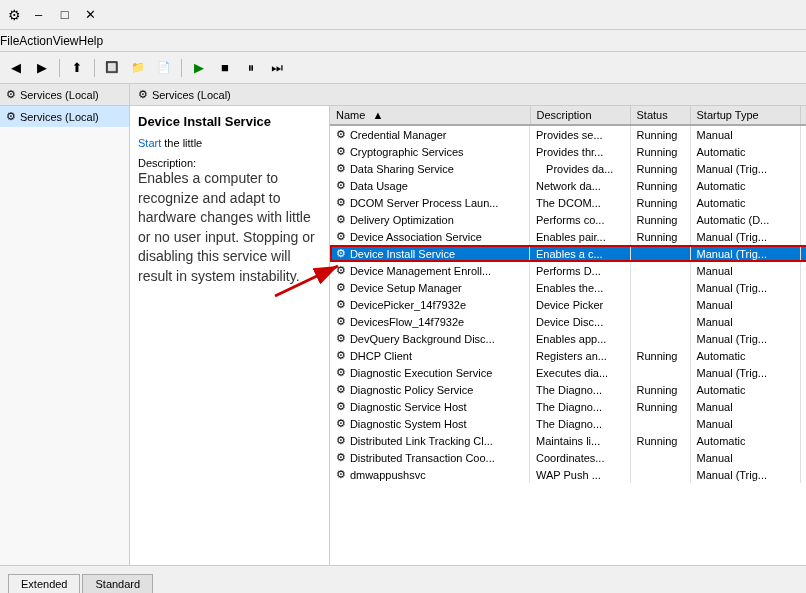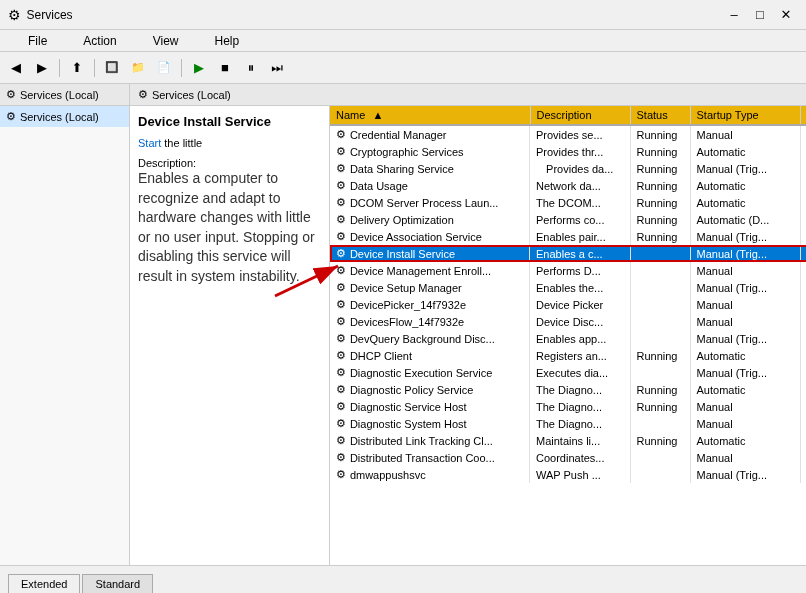--- a/index.html
+++ b/index.html
@@ -29,24 +29,23 @@
 
     
     .menu-bar {
       background: #f0f0f0;
       height: 22px;
       display: flex;
       align-items: center;
       border-bottom: 1px solid #ccc;
     }
     .menu-item {
-      padding: 2px 8px;
+      padding: 2px 0;
       cursor: pointer;
       font-size: 12px;
-      margin-left: 20px;
     }
 
     
     .toolbar {
       background: #f0f0f0;
       height: 32px;
       display: flex;
       align-items: center;
       padding: 0 4px;
       border-bottom: 1px solid #ccc;
@@ -132,21 +131,21 @@
       flex: 1;
       overflow: auto;
       position: relative;
     }
     table {
       width: 100%;
       border-collapse: collapse;
       font-size: 11px;
     }
     thead th {
-      background: #eab308;
+      background: #e5e5e5;
       padding: 3px 6px;
       text-align: left;
       border-right: 1px solid #ccc;
       border-bottom: 2px solid #aaa;
       font-weight: normal;
       white-space: nowrap;
       position: sticky;
       top: 0;
       z-index: 2;
     }
@@ -205,21 +204,20 @@
       height: 40px;
       pointer-events: none;
       z-index: 10;
     }
   </style>
 </head>
 <body>
 
 <div class="title-bar">
   <span class="title-bar-icon">⚙</span>
-  <span class="title-bar-text">Services</span>
   <div class="title-bar-buttons">
     <button class="toolbar-btn title-bar-btn">–</button>
     <button class="toolbar-btn title-bar-btn">□</button>
     <button class="toolbar-btn title-bar-btn close">✕</button>
   </div>
 </div>
 
 <div class="menu-bar">
   <div class="menu-item">File</div>
   <div class="menu-item">Action</div>

